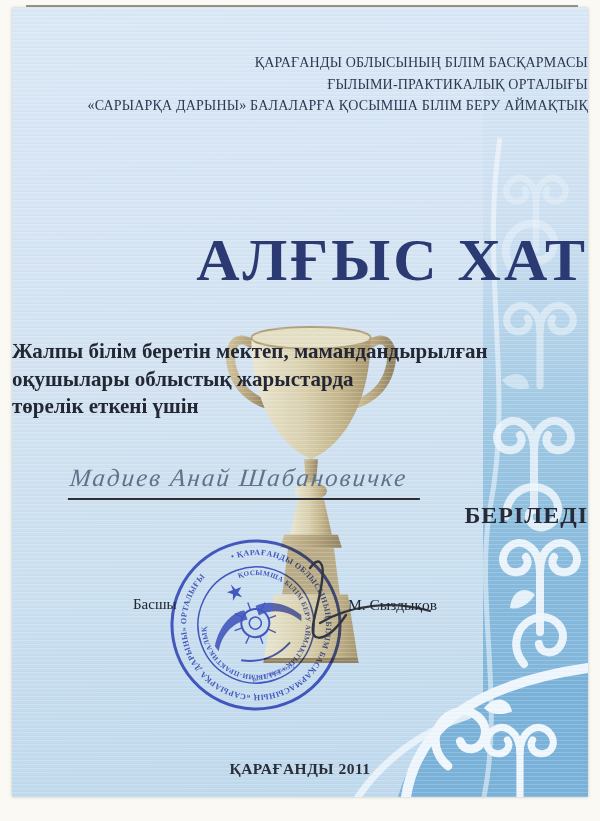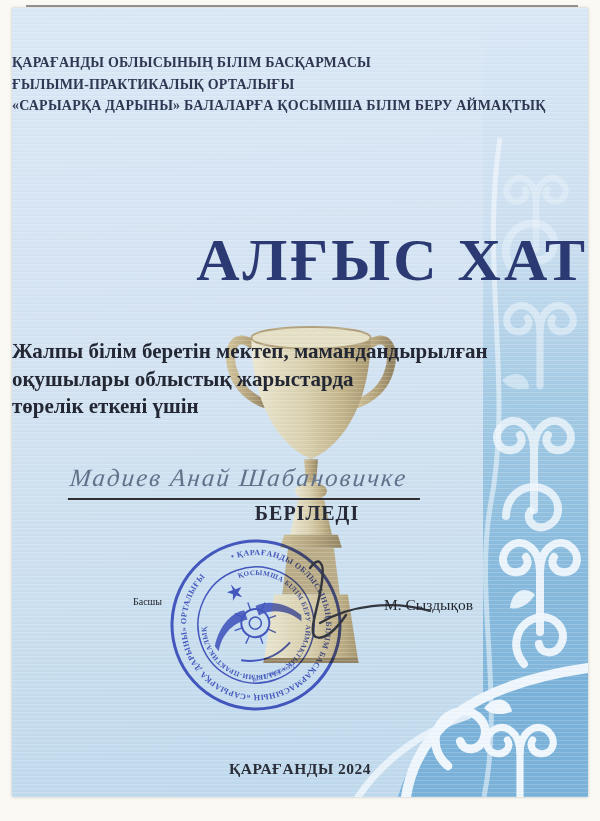--- a/index.html
+++ b/index.html
@@ -24,46 +24,46 @@
       rgba(255,255,255,.35) 0 1px, rgba(255,255,255,0) 1px 3px,
       rgba(140,170,205,.10) 3px 4px);
     opacity:.5;
   }
   .ornament{position:absolute;right:0;top:0;z-index:1;}
   .trophy{position:absolute;left:214px;top:300px;z-index:2;opacity:.85;}
   .stamp{position:absolute;left:154px;top:527px;z-index:4;opacity:.9;mix-blend-mode:multiply;}
   .signature{position:absolute;left:268px;top:545px;z-index:5;}
   .txt{position:absolute;z-index:6;}
   .org-header{
-    left:0;top:44px;width:100%;text-align:left;
-    font-size:14px;font-weight:bold;line-height:21.5px;
+    left:0;top:44px;width:100%;text-align:right;
+    font-size:14px;font-weight:normal;line-height:21.5px;
     color:#2f3752;letter-spacing:.2px;
   }
   .cert-title{
     left:0;top:222px;width:100%;text-align:right;
     font-size:60px;font-weight:bold;letter-spacing:3px;
     color:#2b3a72;line-height:1;
   }
   .body-text{
     left:0;top:330px;width:100%;text-align:left;
     font-size:21px;line-height:27.5px;color:#232733;font-weight:bold;
   }
   .recipient{
     left:58px;top:450px;width:352px;height:40px;
     border-bottom:2px solid #2e2e33;
     font-style:italic;font-size:25px;color:#60728a;
     letter-spacing:2px;line-height:40px;text-align:left;
     transform:skewX(-6deg);
   }
   .award-word{
-    left:7px;top:494px;width:100%;text-align:center;
-    font-size:20px;font-weight:bold;letter-spacing:1px;color:#272b38;
-  }
-  .signer-role{left:121px;top:588px;font-size:10px;color:#24272e;}
-  .signer-name{left:372px;top:588px;font-size:15.5px;color:#24272e;}
+    left:0;top:494px;width:100%;text-align:right;
+    font-size:24px;font-weight:bold;letter-spacing:1px;color:#272b38;
+  }
+  .signer-role{left:121px;top:588px;font-size:15px;color:#24272e;}
+  .signer-name{left:336px;top:588px;font-size:15.5px;color:#24272e;}
   .footer-line{
     left:0;top:752px;width:100%;text-align:center;
     font-size:15.5px;font-weight:bold;letter-spacing:.5px;color:#2a2e38;
   }
 </style>
 </head>
 <body>
 
 <div class="scan-edge-top"></div>
 
@@ -188,15 +188,15 @@
     <div>төрелік еткені үшін</div>
   </div>
 
   <div class="txt recipient">Мадиев Анай Шабановичке</div>
 
   <div class="txt award-word">БЕРІЛЕДІ</div>
 
   <div class="txt signer-role">Басшы</div>
   <div class="txt signer-name">М. Сыздықов</div>
 
-  <div class="txt footer-line">ҚАРАҒАНДЫ 2024</div>
+  <div class="txt footer-line">ҚАРАҒАНДЫ 2011</div>
 
 </div>
 
 </body></html>

